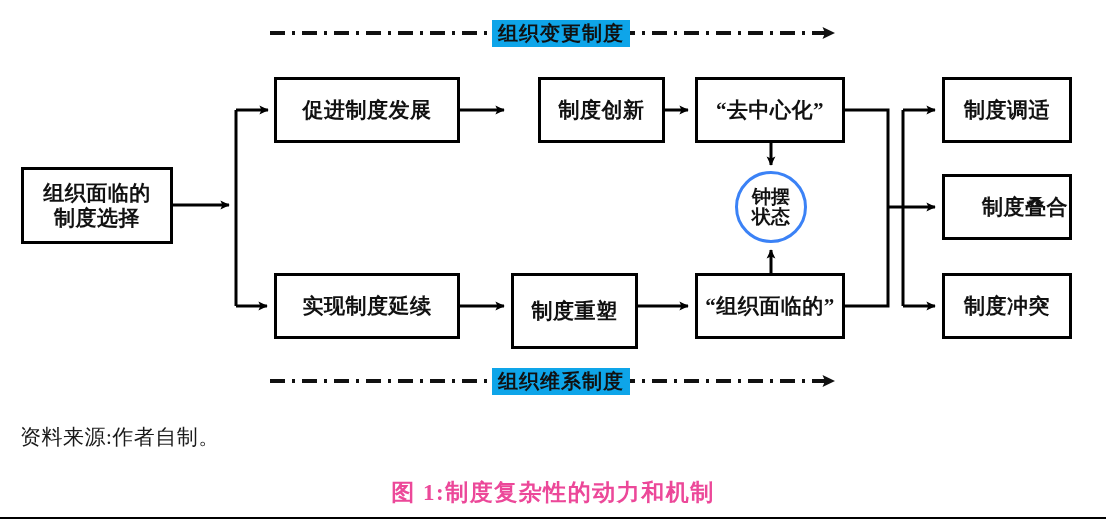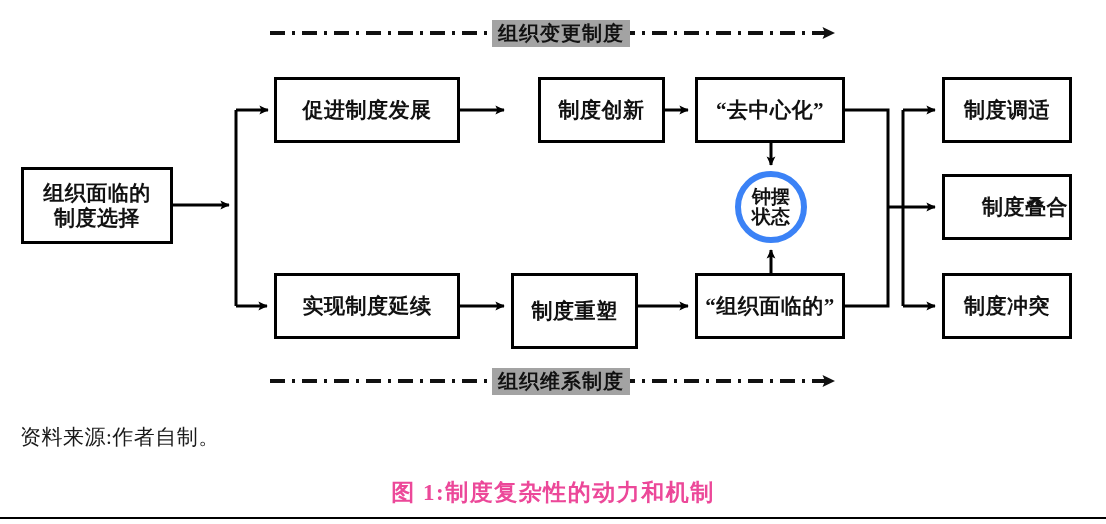--- a/index.html
+++ b/index.html
@@ -39,21 +39,21 @@
     font-weight: 700;
     font-size: 21px;
     line-height: 1.18;
     letter-spacing: 0.5px;
     color: #111111;
     z-index: 3;
   }
   .node-ellipse {
     position: absolute;
     box-sizing: border-box;
-    border: 6px solid #3b82f6;
+    border: 3px solid #3b82f6;
     border-radius: 50%;
     background: #ffffff;
     display: flex;
     align-items: center;
     justify-content: center;
     text-align: center;
     font-family: "Liberation Serif", "DejaVu Serif", serif;
     font-weight: 700;
     font-size: 19px;
     line-height: 1.05;
@@ -64,21 +64,21 @@
     display: block;
     white-space: pre-line;
   }
   .flow-label {
     position: absolute;
     font-family: "Liberation Serif", "DejaVu Serif", serif;
     font-weight: 700;
     font-size: 20px;
     letter-spacing: 1px;
     color: #111111;
-    background: #a3a3a3;
+    background: #0ea5e9;
     padding: 0 6px;
     white-space: nowrap;
     z-index: 5;
   }
   .caption-source {
     position: absolute;
     left: 20px;
     top: 423px;
     font-family: "Liberation Serif", "DejaVu Serif", serif;
     font-size: 21px;

